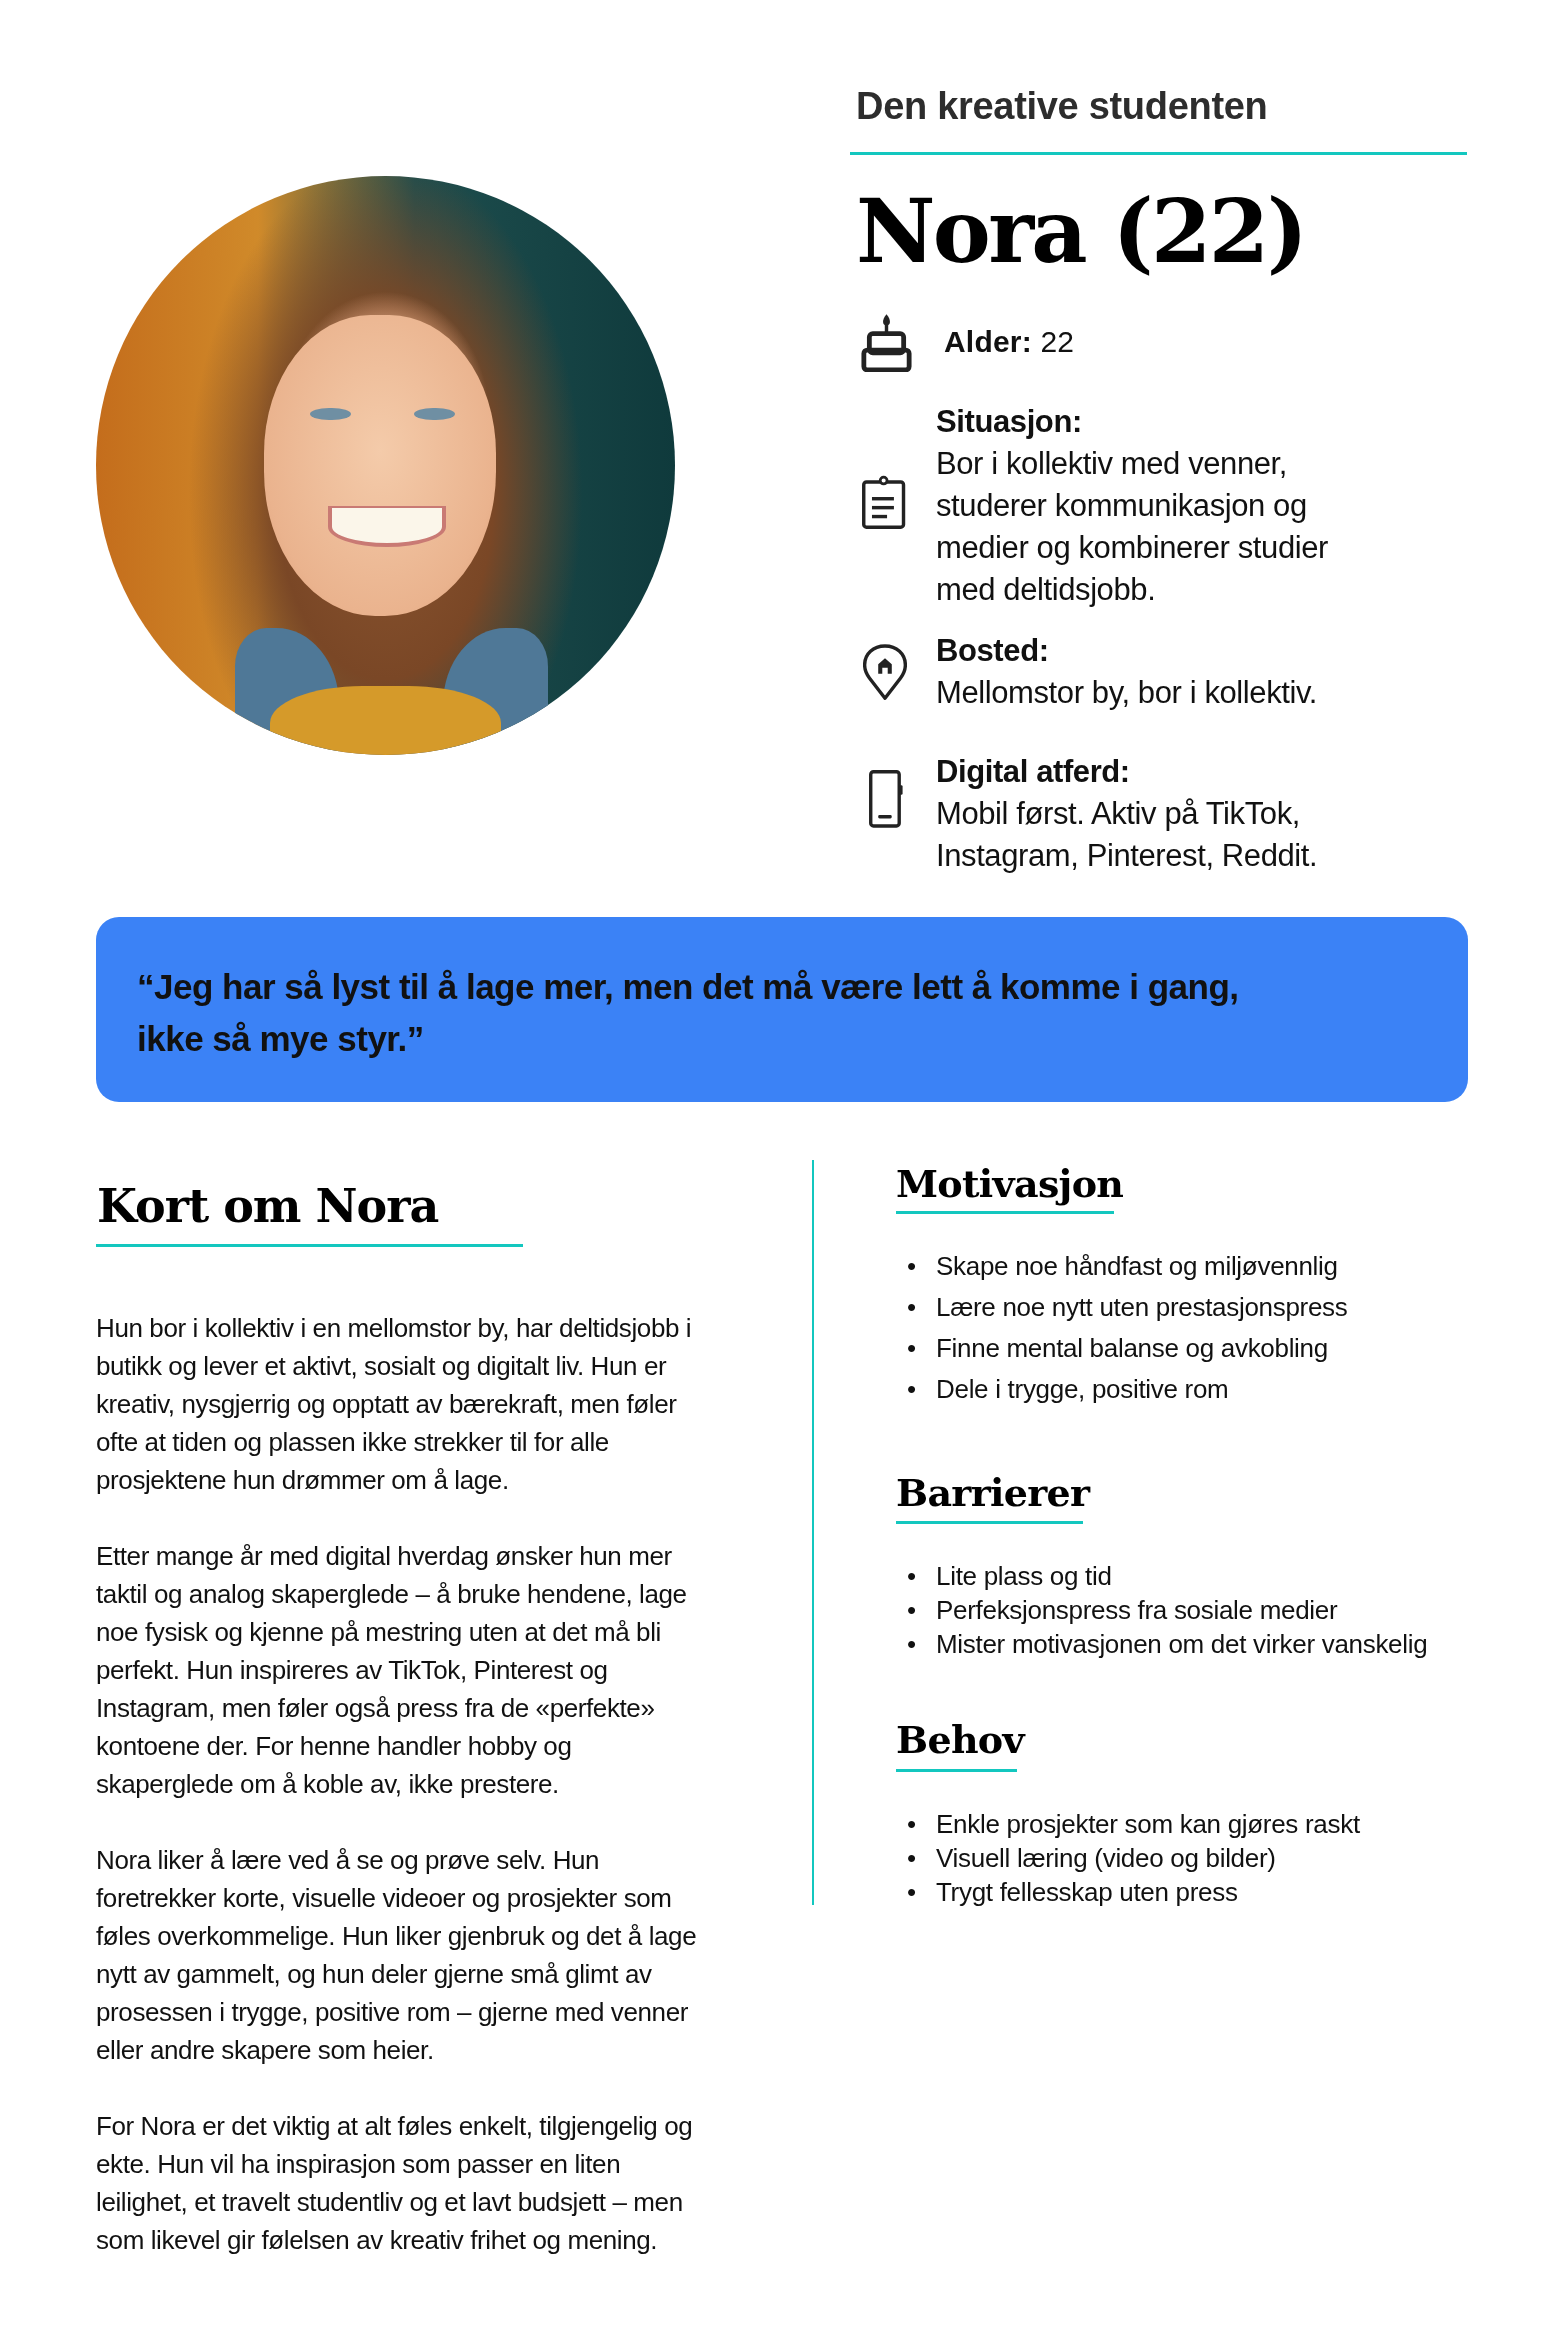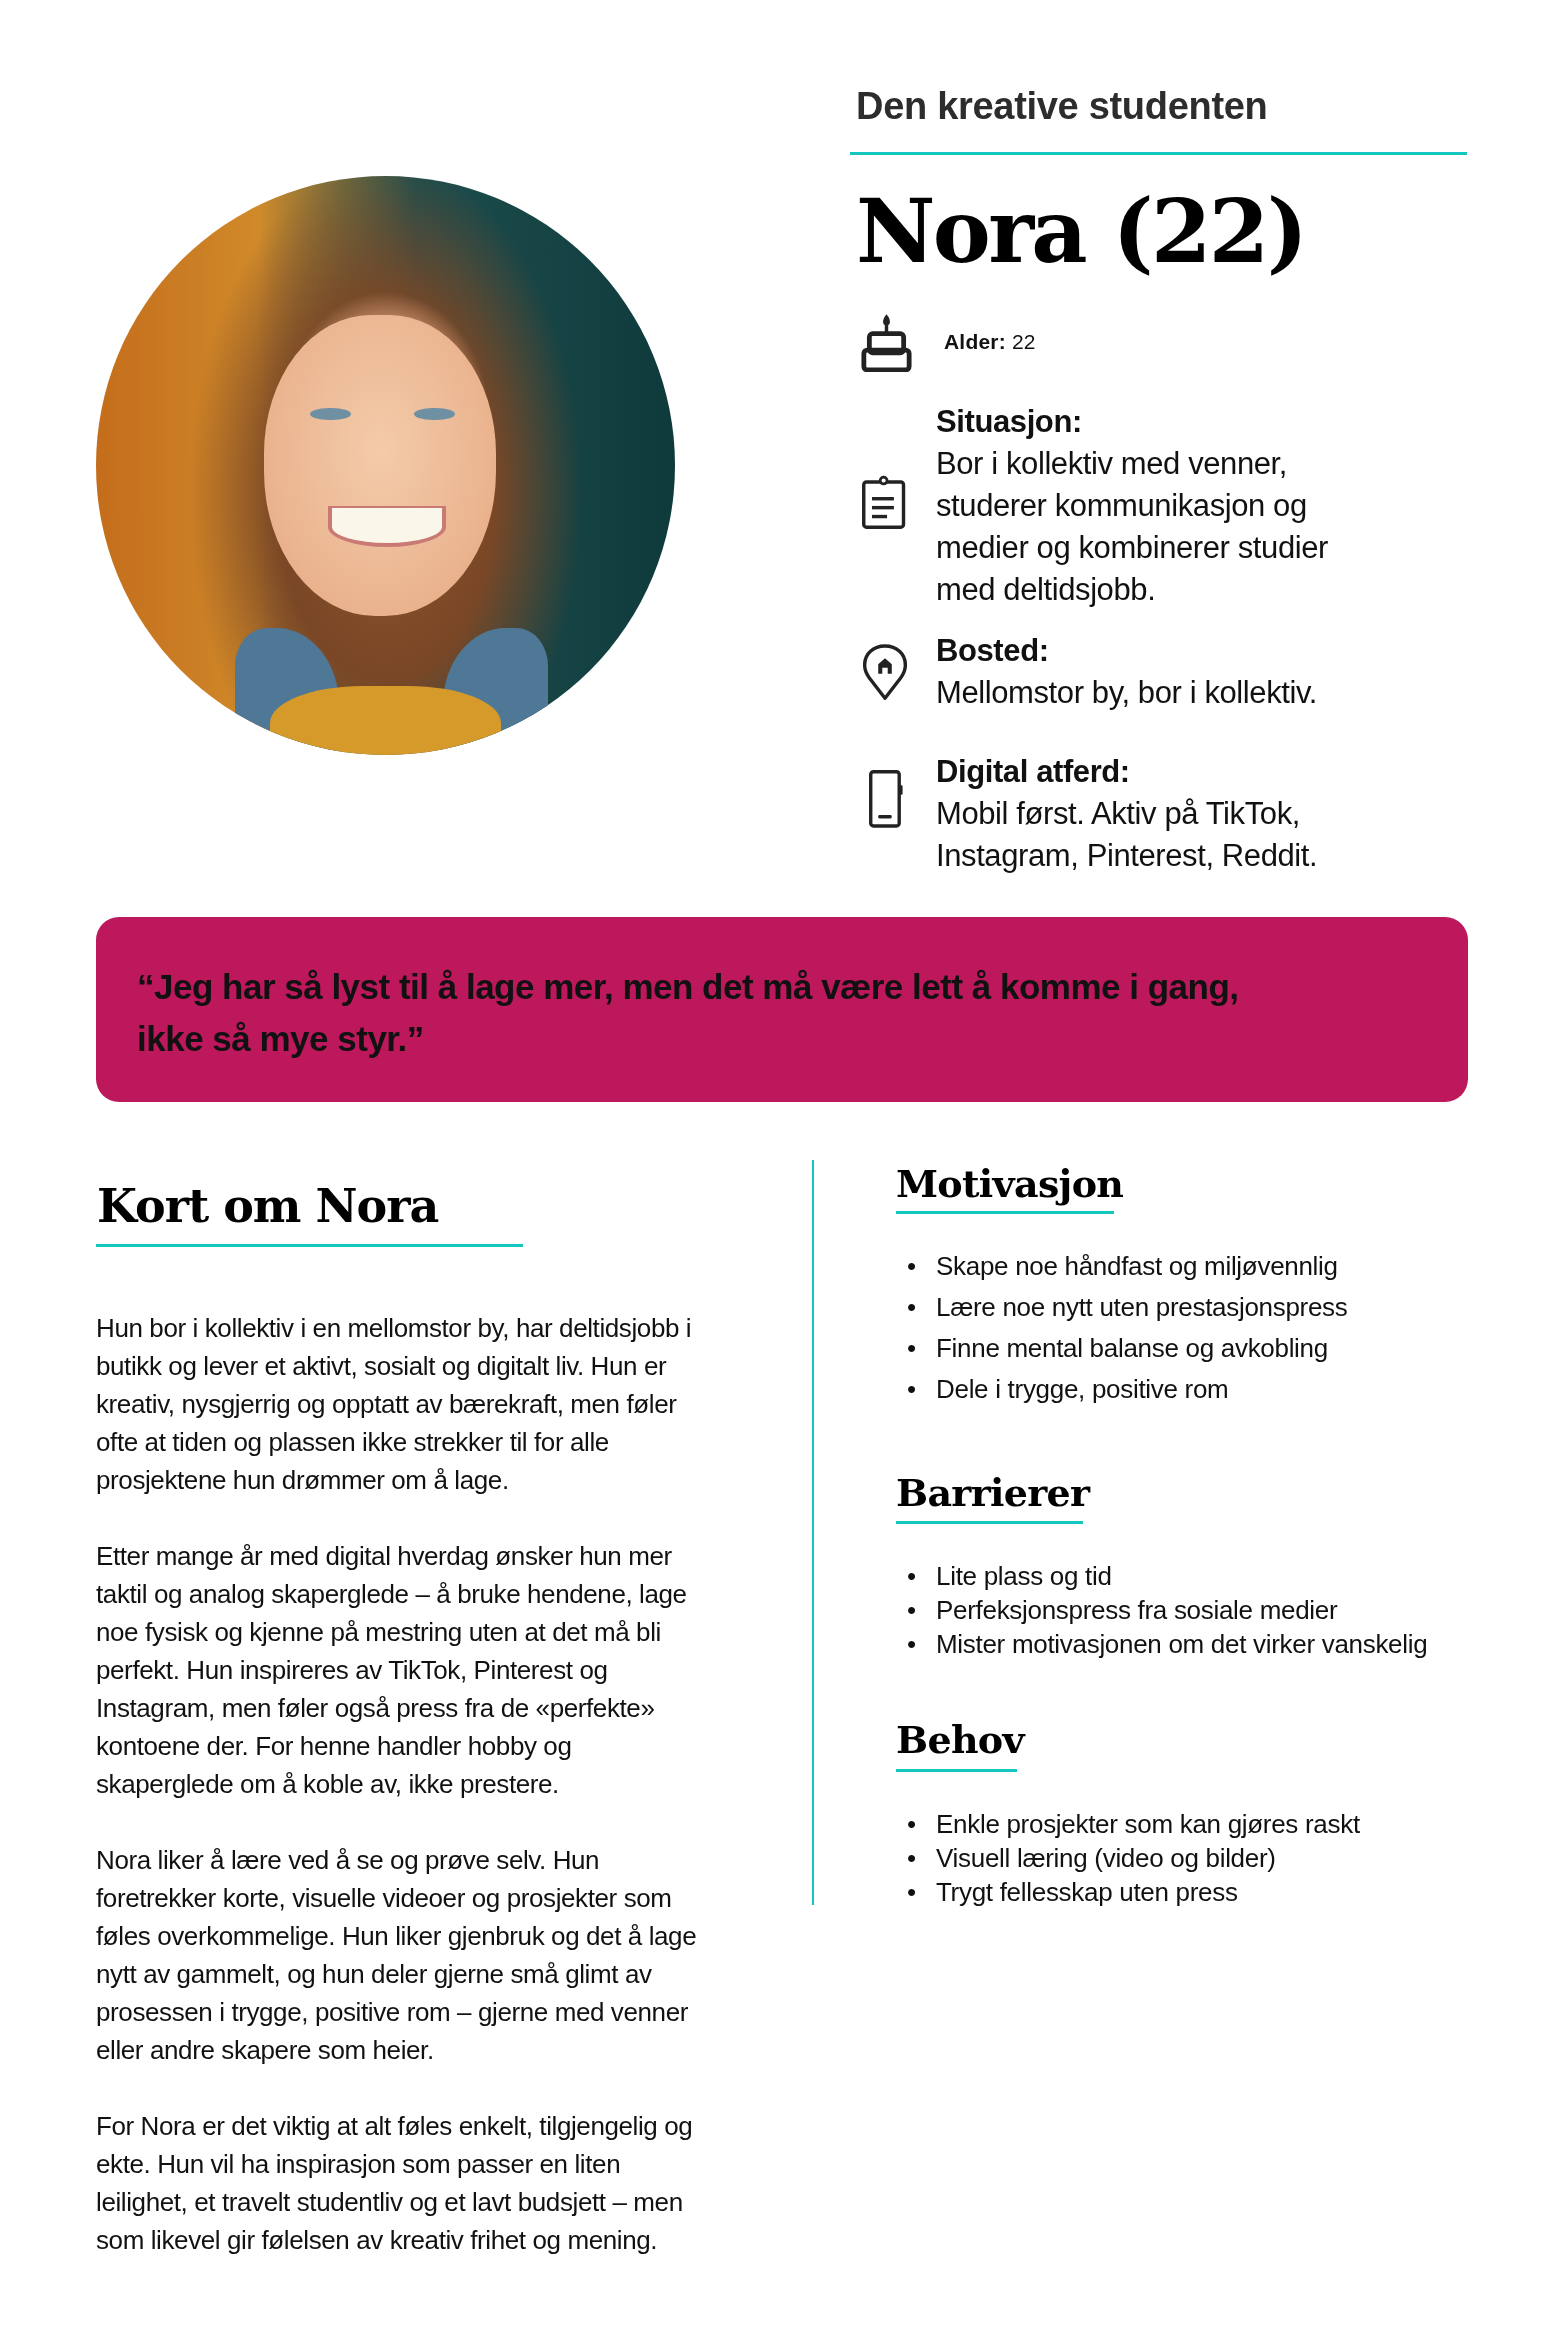--- a/index.html
+++ b/index.html
@@ -49,25 +49,25 @@
   .persona-name {
     left: 856px; top: 181px; font-family: "DejaVu Serif", "Liberation Serif", serif;
     font-weight: bold; font-size: 87px; line-height: 102px; color: #000; letter-spacing: -2.7px;
   }
 
   
   .icon { position: absolute; }
   .icon svg { display: block; }
   .info-label { font-weight: bold; }
   .info-text { font-size: 31px; line-height: 42px; color: #111; letter-spacing: -0.4px; }
-  .age-row { left: 944px; top: 321px; font-size: 21px; line-height: 41px; letter-spacing: 0.2px; }
+  .age-row { left: 944px; top: 321px; font-size: 30px; line-height: 41px; letter-spacing: 0.2px; }
 
   
   .quote-box {
-    left: 96px; top: 917px; width: 1372px; height: 185px; background: #be185d; border-radius: 23px;
+    left: 96px; top: 917px; width: 1372px; height: 185px; background: #3b82f6; border-radius: 23px;
   }
   .quote-text {
     position: absolute; left: 41px; top: 44px; width: 1297px; font-size: 35px; font-weight: bold;
     line-height: 52px; letter-spacing: -0.5px; color: #111;
   }
 
   
   .section-title-lg {
     left: 97px; top: 1169px; font-family: "DejaVu Serif", "Liberation Serif", serif;
     font-weight: bold; font-size: 46px; line-height: 75px; color: #000; letter-spacing: -1px;

